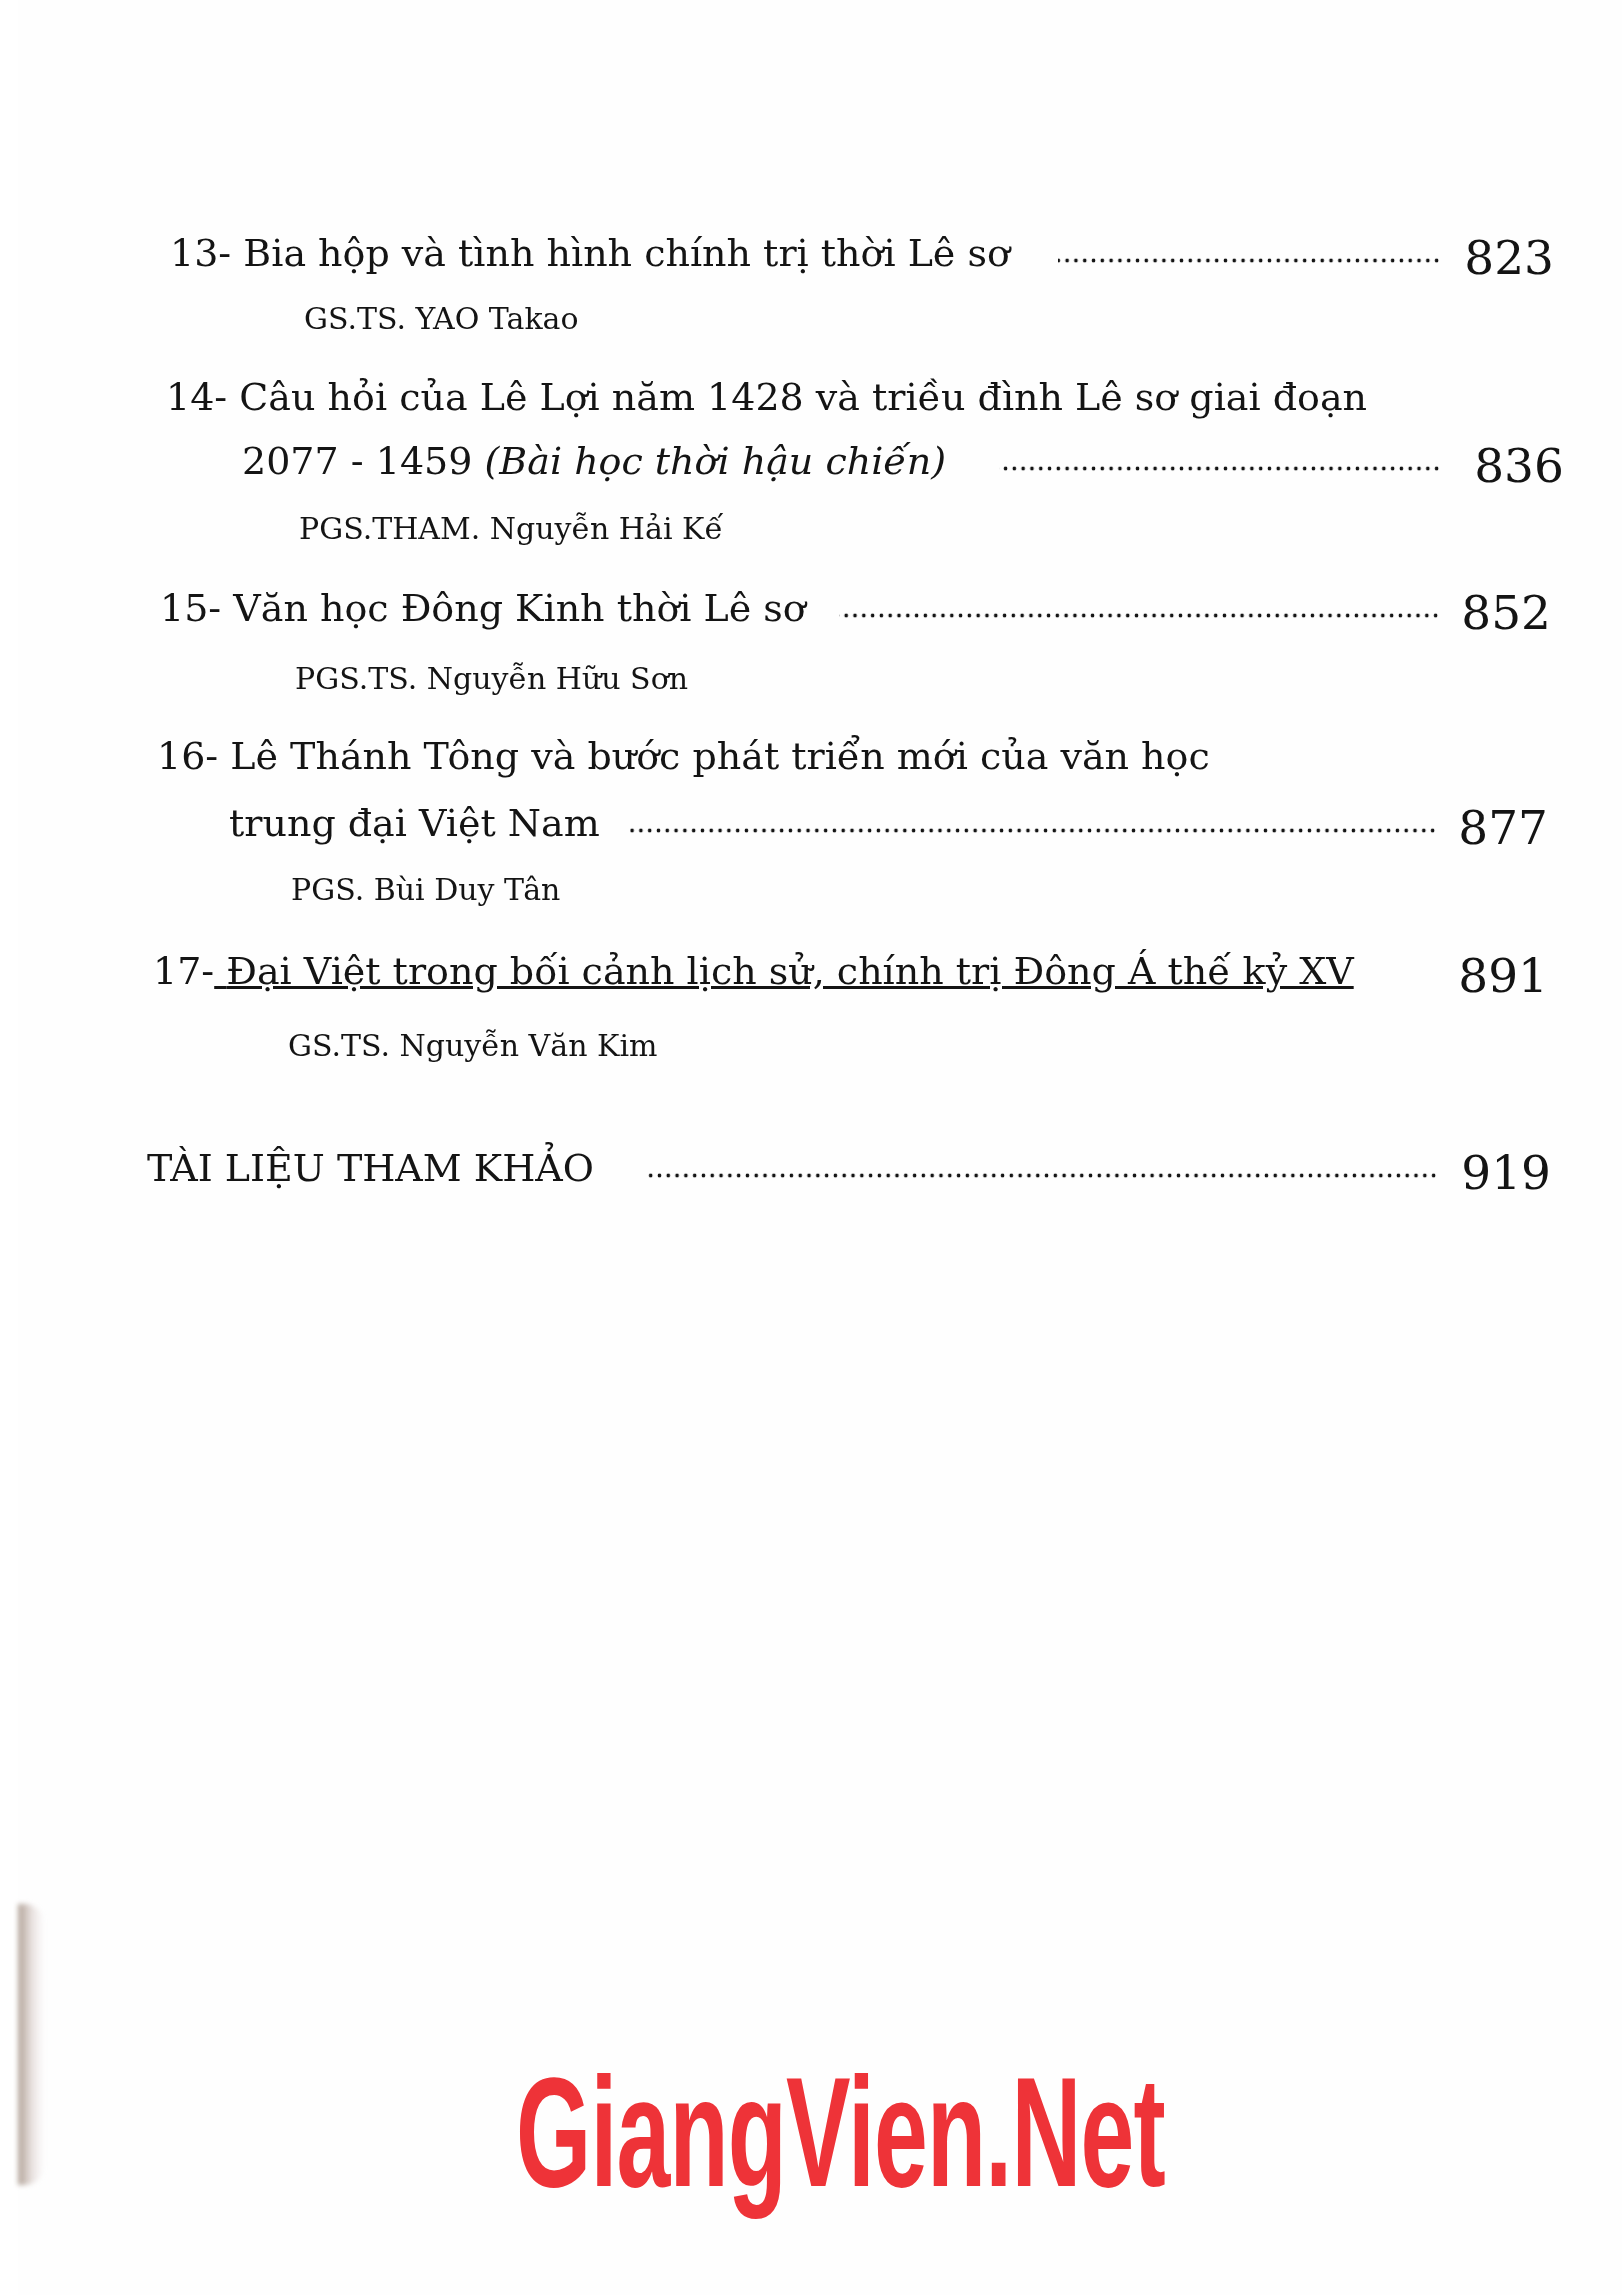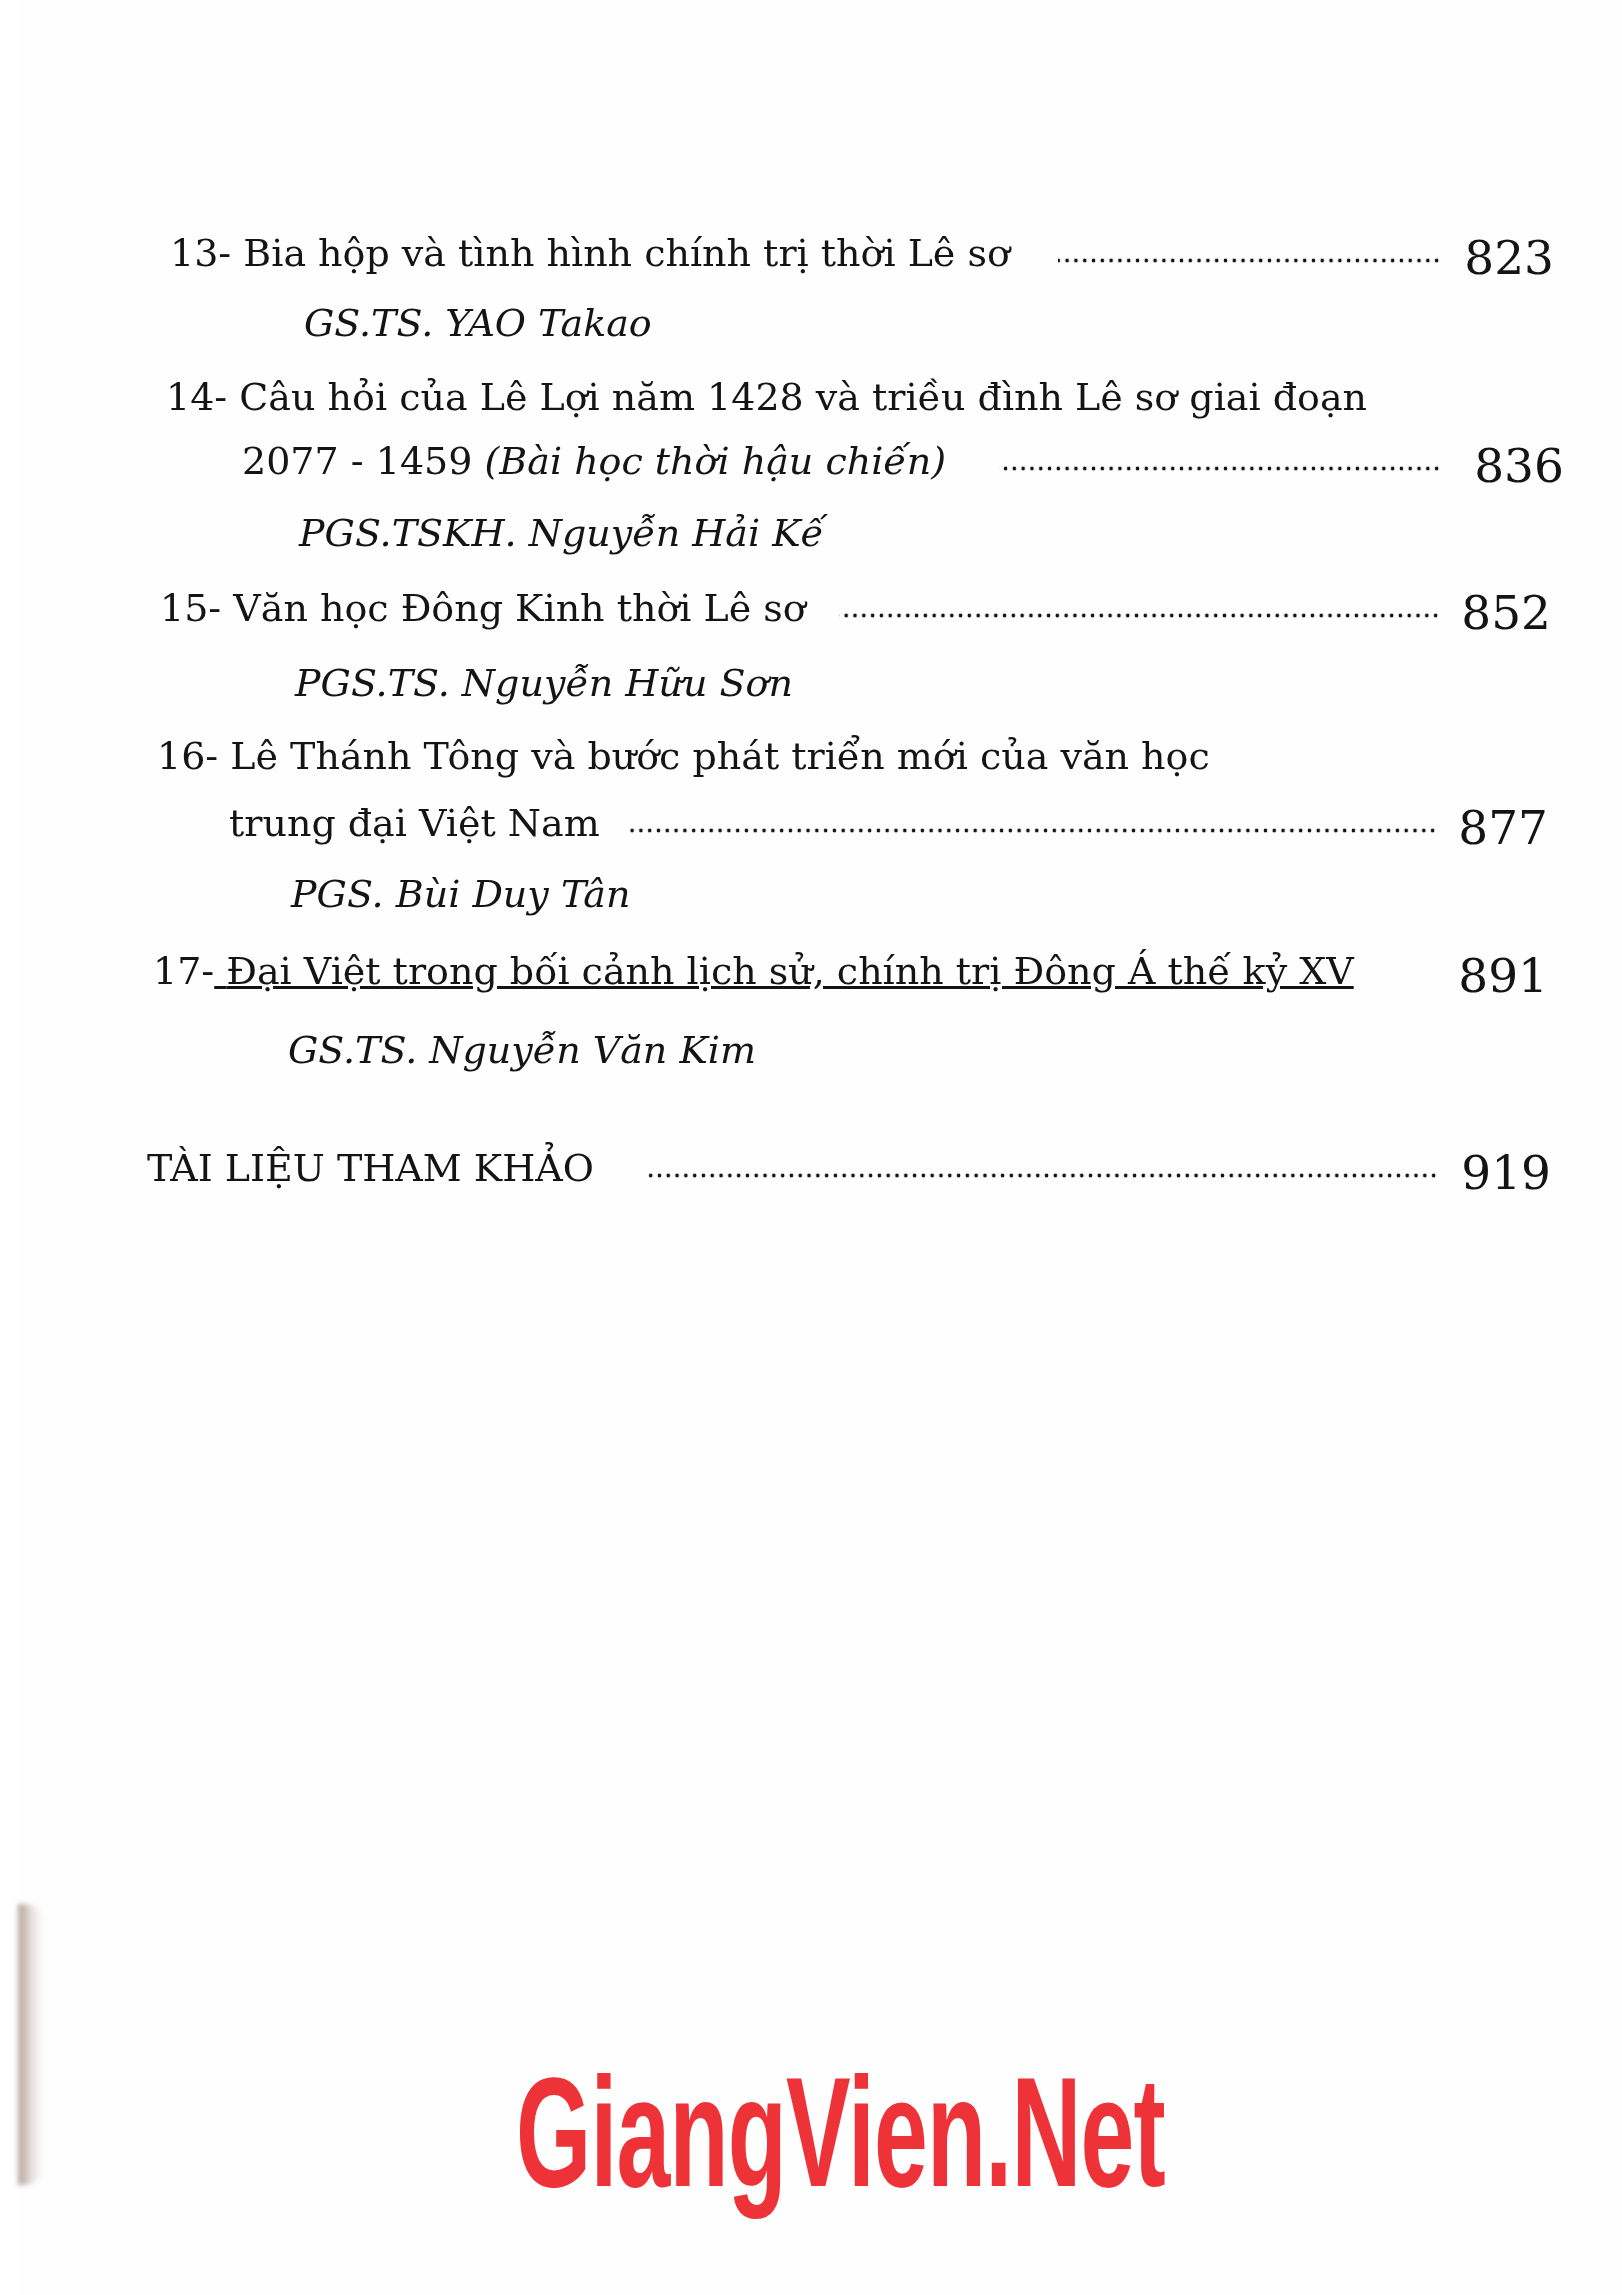--- a/index.html
+++ b/index.html
@@ -37,22 +37,21 @@
     font-size: 38px;
     line-height: 1;
     letter-spacing: 0px;
   }
   .line .num {
     display: inline-block;
   }
   .author {
     position: absolute;
     white-space: nowrap;
-    font-size: 38px;
-    font-style: italic;
+    font-size: 30px;
     line-height: 1;
   }
   .leader {
     position: absolute;
     height: 6.5px;
     background-image: radial-gradient(circle, #141414 1.7px, rgba(0,0,0,0) 2.1px);
     background-size: 8.8px 6.5px;
     background-repeat: repeat-x;
     background-position: right center;
   }
@@ -100,21 +99,21 @@
 
   <div>
     <div class="line" style="left:148px; top:378px;">
       <span class="num">14-</span>&nbsp;<span>Câu hỏi của Lê Lợi năm 1428 và triều đình Lê sơ giai đoạn</span>
     </div>
     <div class="line" style="left:224px; top:442px;">
       <span>2077 - 1459 </span><span class="title-italic">(Bài học thời hậu chiến)</span>
     </div>
     <div class="leader" style="left:981px; width:442px; top:465px;"></div>
     <div class="page-num" style="left:1455px; top:442px;text-align:center;">836</div>
-    <div class="author" style="left:281px; top:514px;">PGS.TSKH. Nguyễn Hải Kế</div>
+    <div class="author" style="left:281px; top:514px;">PGS.THAM. Nguyễn Hải Kế</div>
   </div>
 
   <div>
     <div class="line" style="left:142px; top:589px;">
       <span class="num">15-</span>&nbsp;<span>Văn học Đông Kinh thời Lê sơ</span>
     </div>
     <div class="leader" style="left:821px; width:601px; top:612px;"></div>
     <div class="page-num" style="left:1441px; top:589px;">852</div>
     <div class="author" style="left:277px; top:664px;">PGS.TS. Nguyễn Hữu Sơn</div>
   </div>

